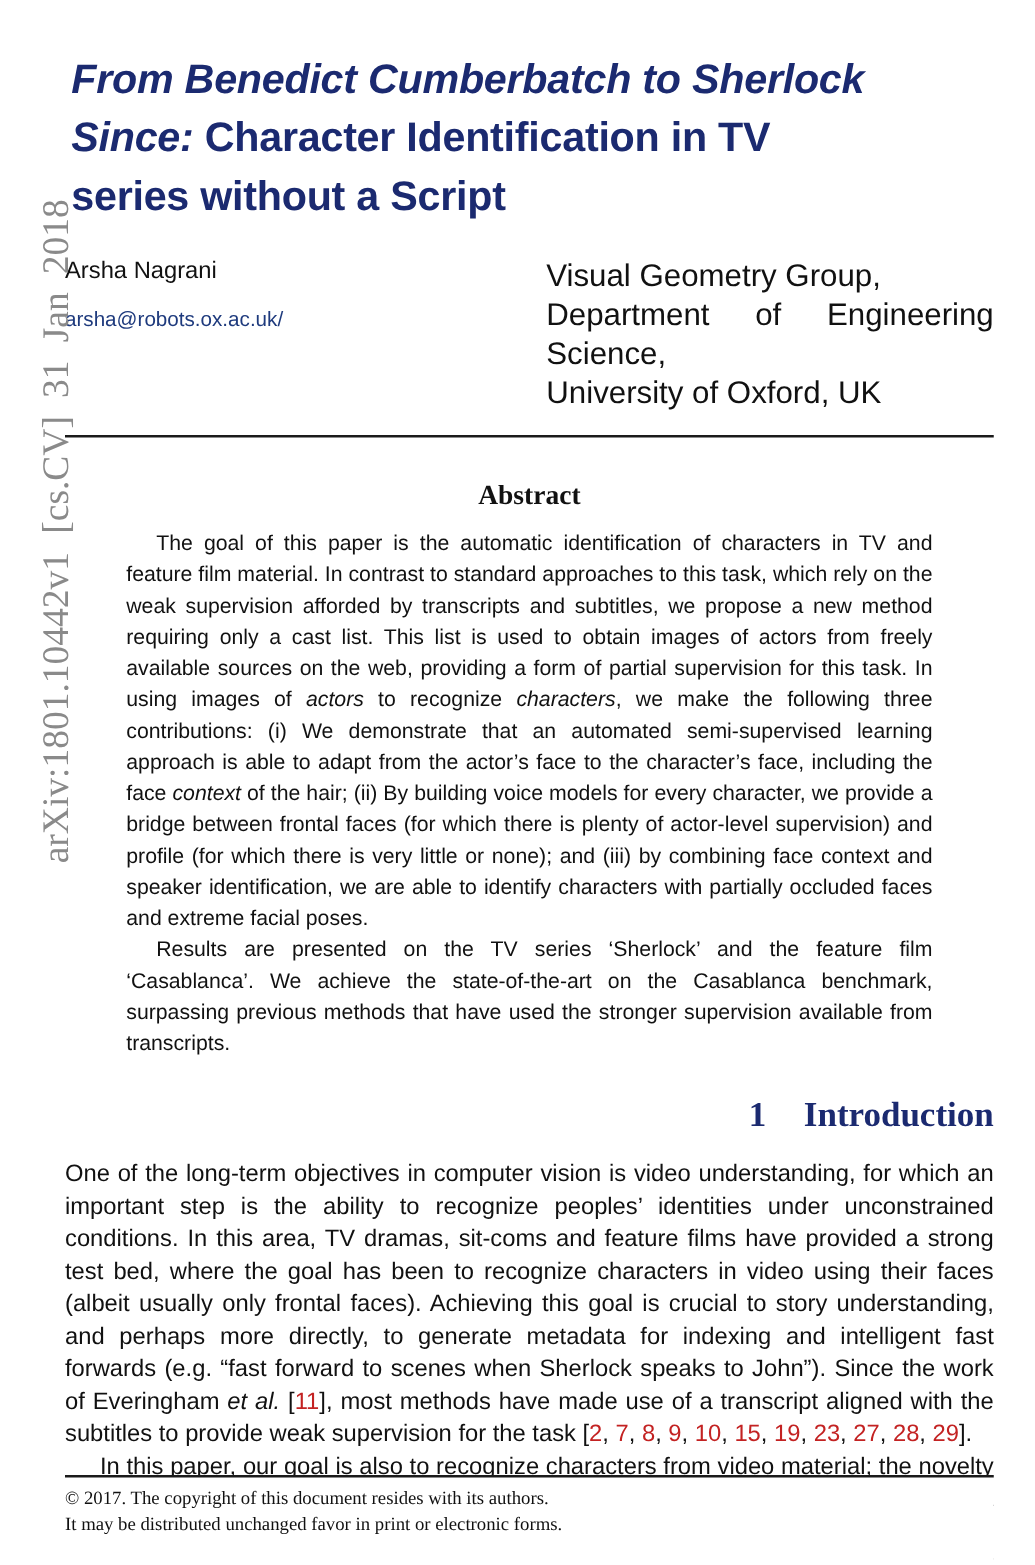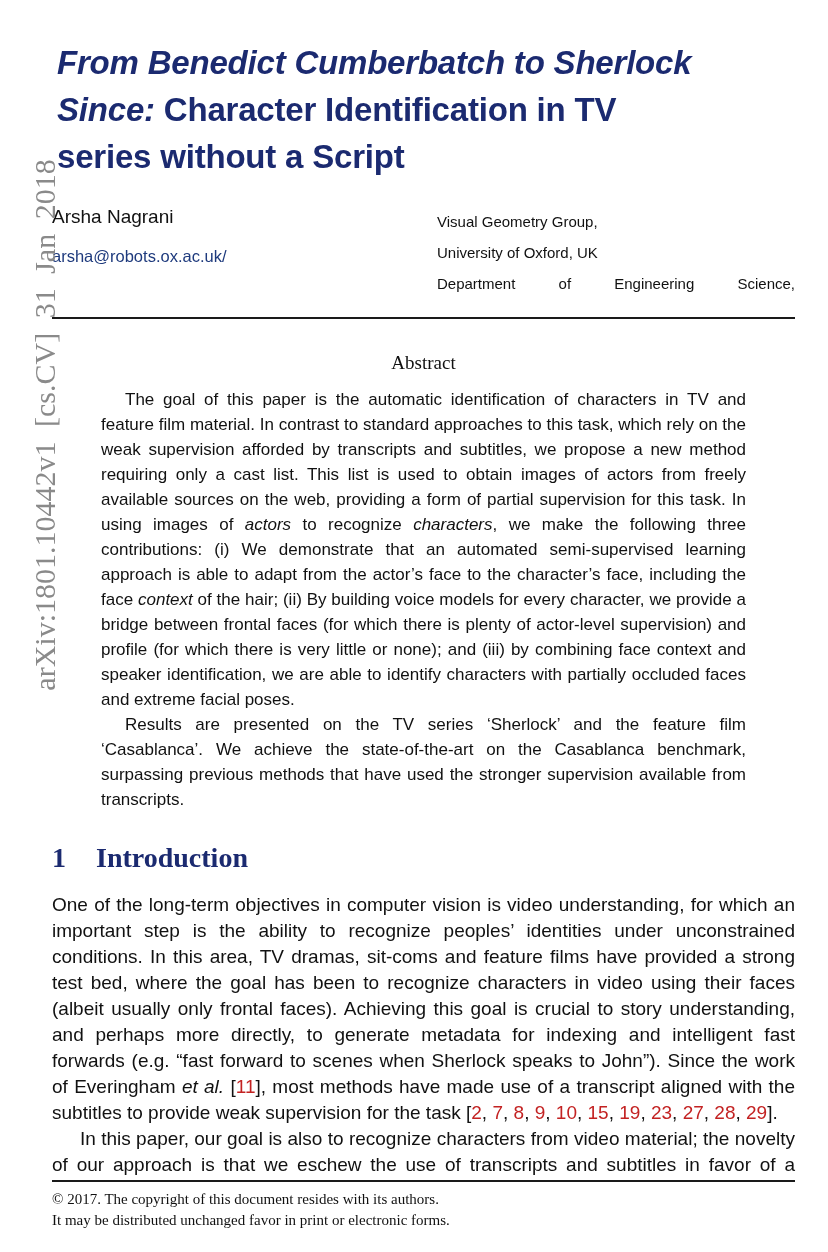--- a/index.html
+++ b/index.html
@@ -77,56 +77,57 @@
   .author-entry + .author-entry { margin-top: 15px; }
   .author-name { font-size: 19px; color: #111; }
   .author-email {
     margin-top: 19px;
     font-size: 16.5px;
     color: var(--link_blue, #1e3a7d);
     cursor: pointer;
   }
   .affiliation {
     width: 358px;
-    font-size: 15px;
+    font-size: 25px;
     line-height: 31px;
     color: #111;
   }
   .affil-line.justify { text-align: justify; text-align-last: justify; }
 
   .author-rule {
     margin-top: 18px;
     border: 0;
     border-top: 2px solid var(--rule_dark, #1a1a1a);
   }
 
   
   .abstract { width: 645px; margin: 33px auto 0; }
   .abstract-heading {
     text-align: center;
     font-family: "Liberation Serif", serif;
-    font-weight: normal;
-    font-size: 19px;
+    font-weight: bold;
+    font-size: 22px;
   }
   .abstract-body {
     margin-top: 13px;
     font-family: Liberation Sans, sans-serif;
     font-size: 17px;
     line-height: 25px;
     text-align: justify;
   }
   .abstract-body p { margin: 0; text-indent: 24px; }
 
   
   .section-heading {
     margin: 30px 0 18px 0;
     font-family: "Liberation Serif", serif;
     font-weight: bold;
     font-size: 28px;
     color: var(--title_navy, #1b2a70);
+    text-align: right;
   }
   .section-number { margin-right: 30px; }
 
   .body-text {
     margin-top: 15px;
     font-family: Liberation Sans, sans-serif;
     font-size: 19px;
     line-height: 26px;
     text-align: justify;
   }
@@ -173,22 +174,22 @@
       <div class="authors-left">
         <div class="author-entry">
           <div class="author-name">Arsha Nagrani</div>
           <div class="author-email">arsha@robots.ox.ac.uk/</div>
         </div>
         <div class="author-entry">
         </div>
       </div>
       <div class="affiliation">
         <div class="affil-line">Visual Geometry Group,</div>
+        <div class="affil-line justify">Department of Engineering Science,</div>
         <div class="affil-line">University of Oxford, UK</div>
-        <div class="affil-line justify">Department of Engineering Science,</div>
       </div>
     </div>
 
     <hr class="author-rule">
 
     <div class="abstract">
       <div class="abstract-heading">Abstract</div>
       <div class="abstract-body">
         <p><span>The goal of this paper is the automatic identification of characters in TV and feature film material. In contrast to standard approaches to this task, which rely on the weak supervision afforded by transcripts and subtitles, we propose a new method requiring only a cast list. This list is used to obtain images of actors from freely available sources on the web, providing a form of partial supervision for this task. In using images of </span><span class="seg-i">actors</span><span> to recognize </span><span class="seg-i">characters</span><span>, we make the following three contributions: (i) We demonstrate that an automated semi-supervised learning approach is able to adapt from the actor’s face to the character’s face, including the face </span><span class="seg-i">context</span><span> of the hair; (ii) By building voice models for every character, we provide a bridge between frontal faces (for which there is plenty of actor-level supervision) and profile (for which there is very little or none); and (iii) by combining face context and speaker identification, we are able to identify characters with partially occluded faces and extreme facial poses.</span></p>
         <p><span>Results are presented on the TV series ‘Sherlock’ and the feature film ‘Casablanca’. We achieve the state-of-the-art on the Casablanca benchmark, surpassing previous methods that have used the stronger supervision available from transcripts.</span></p>

